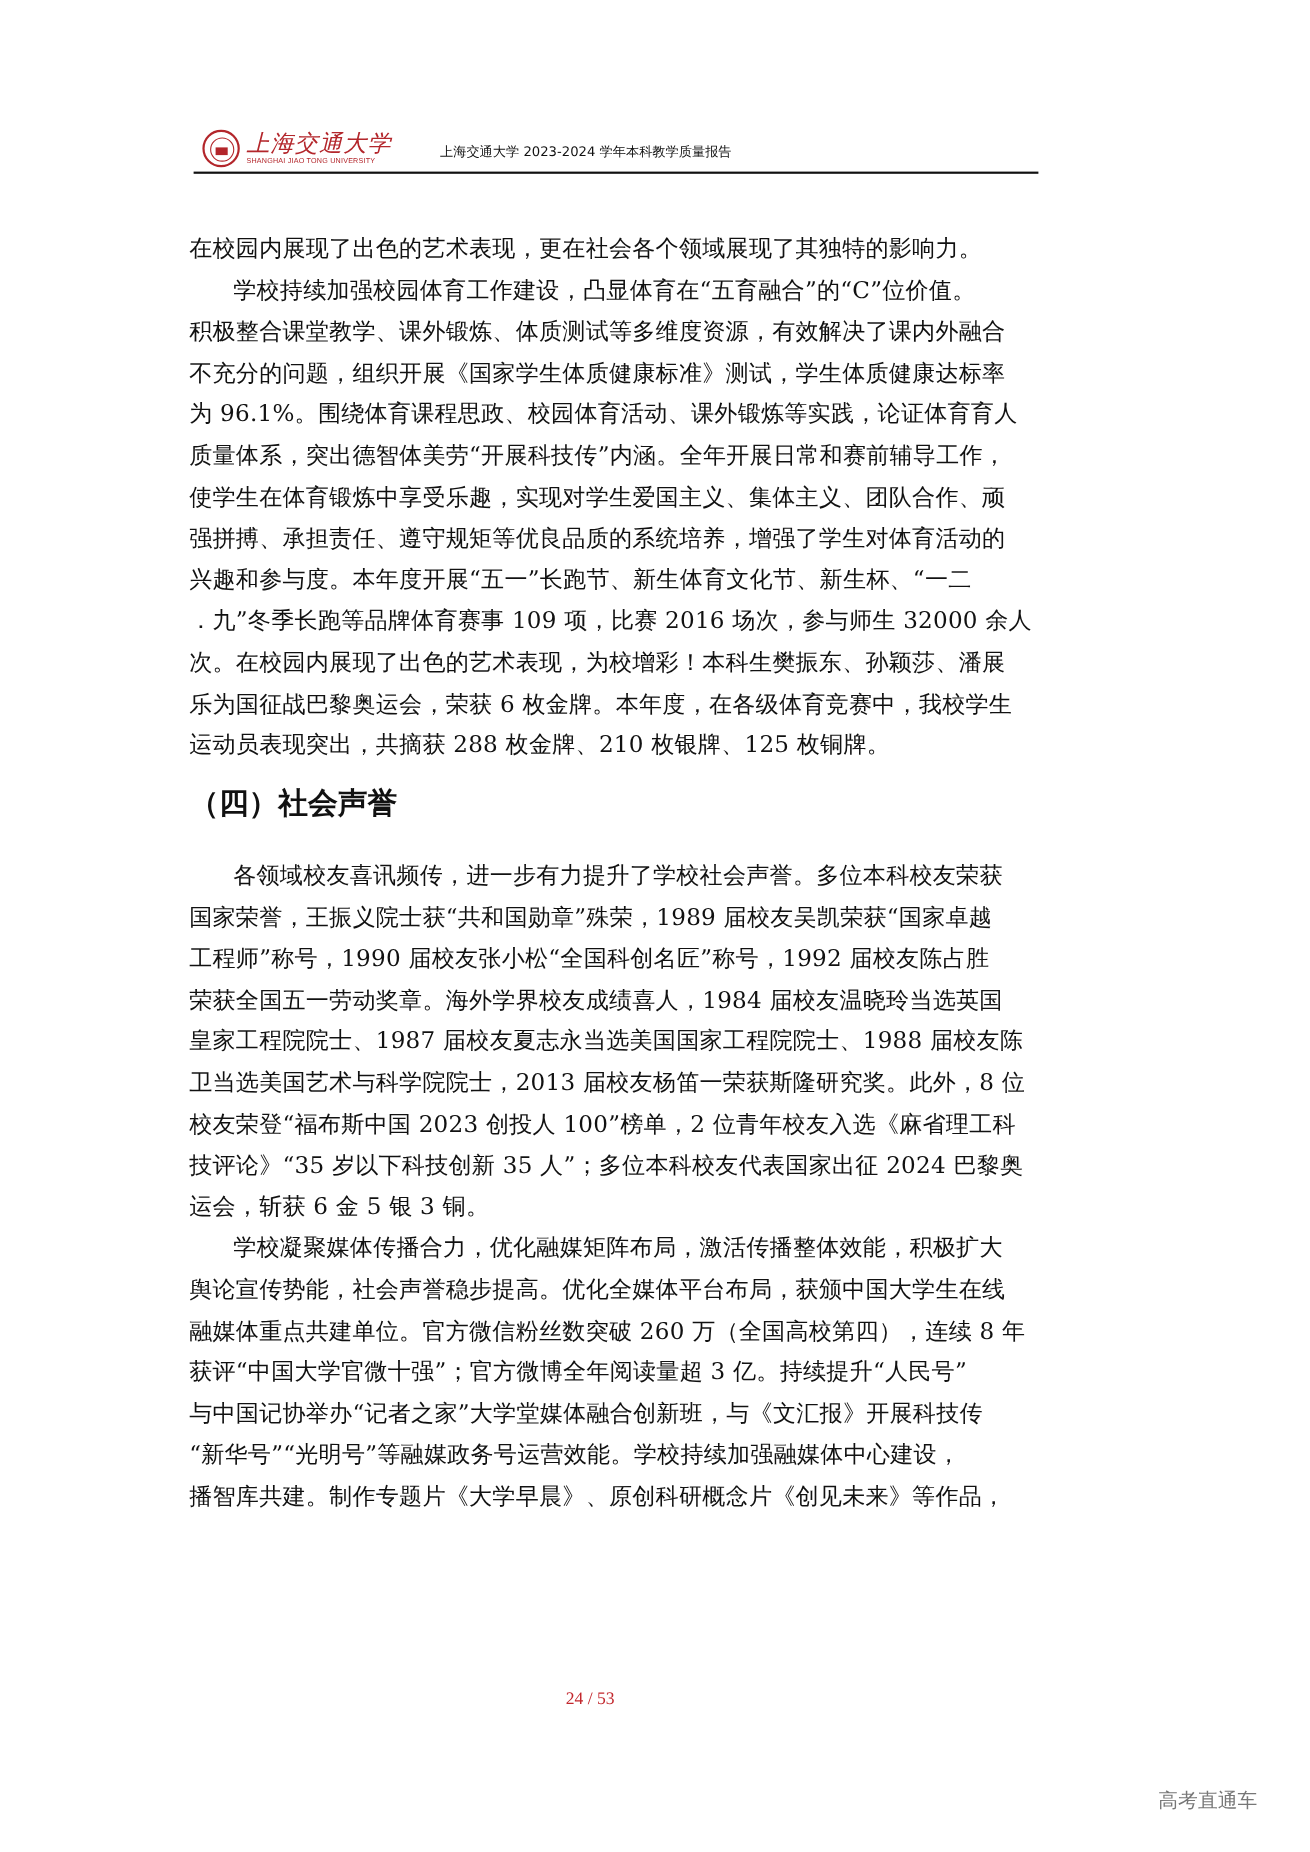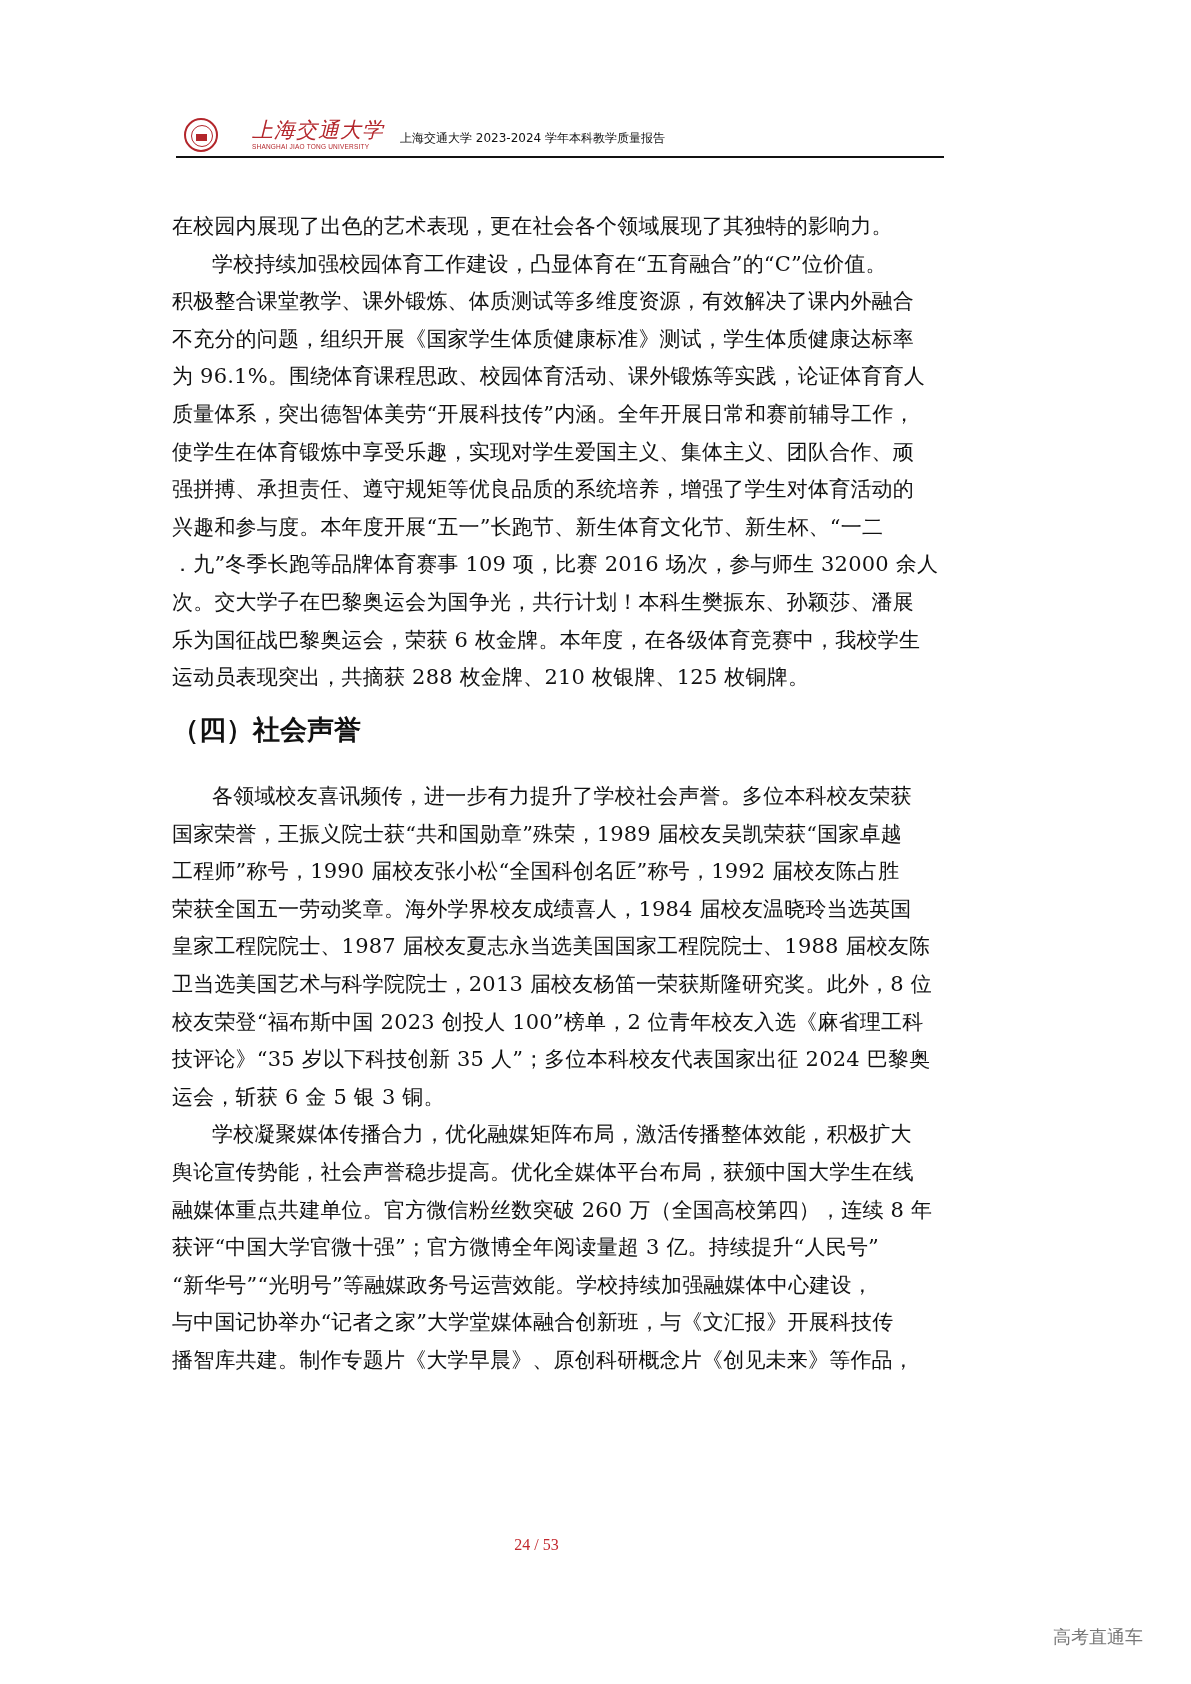--- a/index.html
+++ b/index.html
@@ -1,19 +1,19 @@
 <!DOCTYPE html>
 <html><head>
   <meta charset="utf-8">
   <style>
     html, body { margin: 0; padding: 0; background: #ffffff; }
     body { width: 1191px; height: 1684px; position: relative; overflow: hidden;
       font-family: "DejaVu Serif", "Liberation Serif", serif; color: #111; }
     .header { position: absolute; left: 176px; top: 116px; width: 768px; height: 42px; }
-    .logo { position: absolute; left: 8px; top: 2px; display: flex; align-items: flex-start; gap: 28px; }
+    .logo { position: absolute; left: 8px; top: 2px; display: flex; align-items: flex-start; }
     .seal { width: 34px; height: 34px; border: 2px solid #b3262b; border-radius: 50%;
       box-sizing: border-box; position: relative; }
     .seal::before { content: ""; position: absolute; left: 5px; top: 5px; width: 20px; height: 20px;
       border: 1.5px solid #b3262b; border-radius: 50%; }
     .seal::after { content: ""; position: absolute; left: 10px; top: 14px; width: 11px; height: 7px;
       background: #b3262b; }
     .logo-text { margin-left: 6px; display: flex; flex-direction: column; }
     .logo-cn { font-family: "DejaVu Serif", serif; font-size: 21px; color: #b3262b;
       font-style: italic; line-height: 24px; letter-spacing: 1px; }
     .logo-en { font-family: "Liberation Sans", sans-serif; font-size: 6.5px; color: #b3262b;
@@ -51,40 +51,40 @@
   <div class="line">在校园内展现了出色的艺术表现，更在社会各个领域展现了其独特的影响力。</div>
   <div class="line indent">学校持续加强校园体育工作建设，凸显体育在“五育融合”的“C”位价值。</div>
   <div class="line">积极整合课堂教学、课外锻炼、体质测试等多维度资源，有效解决了课内外融合</div>
   <div class="line">不充分的问题，组织开展《国家学生体质健康标准》测试，学生体质健康达标率</div>
   <div class="line">为 96.1%。围绕体育课程思政、校园体育活动、课外锻炼等实践，论证体育育人</div>
   <div class="line">质量体系，突出德智体美劳“开展科技传”内涵。全年开展日常和赛前辅导工作，</div>
   <div class="line">使学生在体育锻炼中享受乐趣，实现对学生爱国主义、集体主义、团队合作、顽</div>
   <div class="line">强拼搏、承担责任、遵守规矩等优良品质的系统培养，增强了学生对体育活动的</div>
   <div class="line">兴趣和参与度。本年度开展“五一”长跑节、新生体育文化节、新生杯、“一二</div>
   <div class="line">．九”冬季长跑等品牌体育赛事 109 项，比赛 2016 场次，参与师生 32000 余人</div>
-  <div class="line">次。交大学子在巴黎奥运会为国争光，共行计划！本科生樊振东、孙颖莎、潘展</div>
+  <div class="line">次。在校园内展现了出色的艺术表现，为校增彩！本科生樊振东、孙颖莎、潘展</div>
   <div class="line">乐为国征战巴黎奥运会，荣获 6 枚金牌。本年度，在各级体育竞赛中，我校学生</div>
   <div class="line">运动员表现突出，共摘获 288 枚金牌、210 枚银牌、125 枚铜牌。</div>
 </div>
 
 <div class="section-heading">（四）社会声誉</div>
 
 <div class="body-text" style="top: 778px;">
   <div class="line indent">各领域校友喜讯频传，进一步有力提升了学校社会声誉。多位本科校友荣获</div>
   <div class="line">国家荣誉，王振义院士获“共和国勋章”殊荣，1989 届校友吴凯荣获“国家卓越</div>
   <div class="line">工程师”称号，1990 届校友张小松“全国科创名匠”称号，1992 届校友陈占胜</div>
   <div class="line">荣获全国五一劳动奖章。海外学界校友成绩喜人，1984 届校友温晓玲当选英国</div>
   <div class="line">皇家工程院院士、1987 届校友夏志永当选美国国家工程院院士、1988 届校友陈</div>
   <div class="line">卫当选美国艺术与科学院院士，2013 届校友杨笛一荣获斯隆研究奖。此外，8 位</div>
   <div class="line">校友荣登“福布斯中国 2023 创投人 100”榜单，2 位青年校友入选《麻省理工科</div>
   <div class="line">技评论》“35 岁以下科技创新 35 人”；多位本科校友代表国家出征 2024 巴黎奥</div>
   <div class="line">运会，斩获 6 金 5 银 3 铜。</div>
   <div class="line indent">学校凝聚媒体传播合力，优化融媒矩阵布局，激活传播整体效能，积极扩大</div>
   <div class="line">舆论宣传势能，社会声誉稳步提高。优化全媒体平台布局，获颁中国大学生在线</div>
   <div class="line">融媒体重点共建单位。官方微信粉丝数突破 260 万（全国高校第四），连续 8 年</div>
   <div class="line">获评“中国大学官微十强”；官方微博全年阅读量超 3 亿。持续提升“人民号”</div>
+  <div class="line">与中国记协举办“记者之家”大学堂媒体融合创新班，与《文汇报》开展科技传</div>
   <div class="line">“新华号”“光明号”等融媒政务号运营效能。学校持续加强融媒体中心建设，</div>
-  <div class="line">与中国记协举办“记者之家”大学堂媒体融合创新班，与《文汇报》开展科技传</div>
   <div class="line">播智库共建。制作专题片《大学早晨》、原创科研概念片《创见未来》等作品，</div>
 </div>
 
 <div class="page-num">24 / 53</div>
 <div class="watermark">高考直通车</div>
 
 </body></html>

